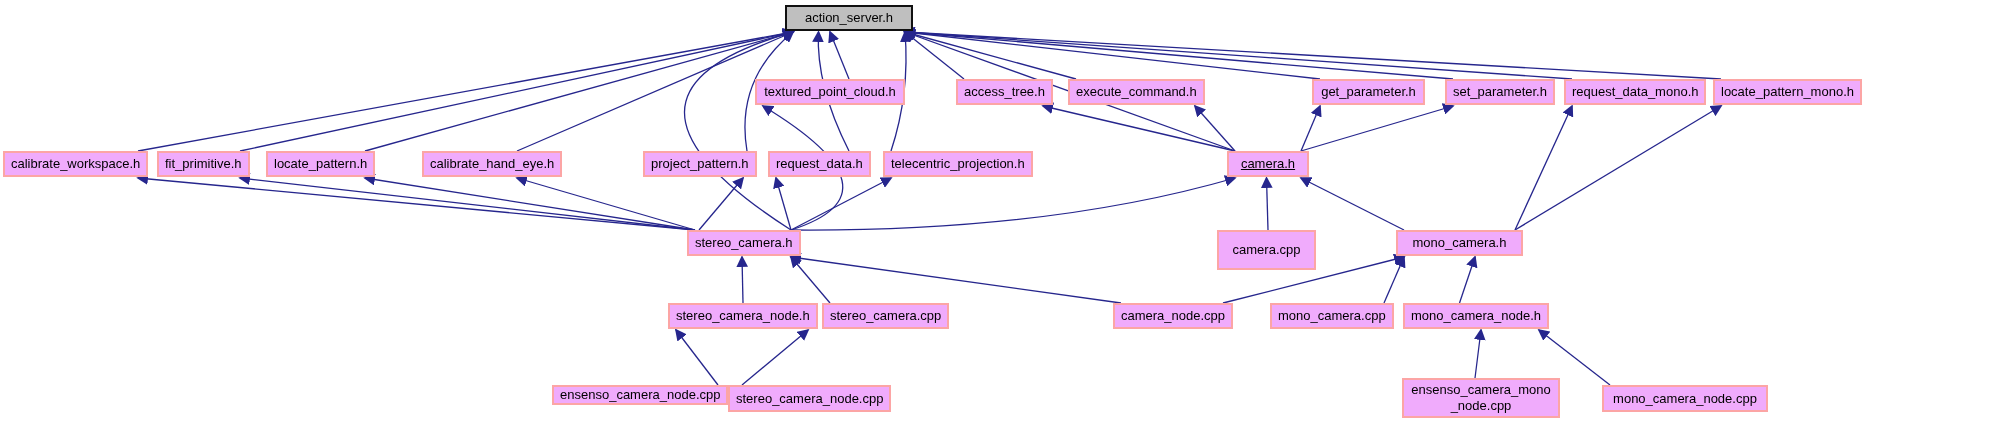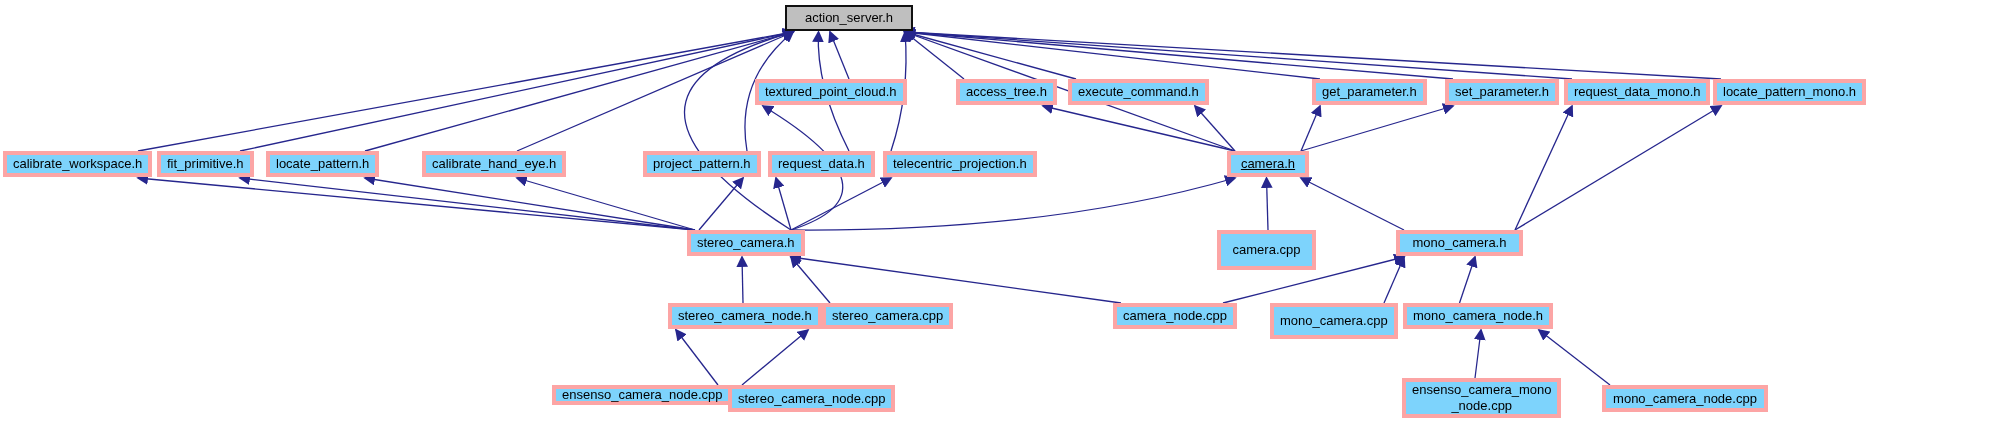--- a/index.html
+++ b/index.html
@@ -8,22 +8,22 @@
     width:1993px;height:425px;
     background:#ffffff;
     font-family:"Liberation Sans", sans-serif;
     overflow:hidden;
     border-bottom:1px solid #d8d8d8;
   }
   #edges{position:absolute;left:0;top:0;width:1993px;height:425px;}
   .node{
     position:absolute;
     box-sizing:border-box;
-    background:#7dd3fc;
-    border:4px solid #fca5a5;
+    background:#f0abfc;
+    border:2px solid #fca5a5;
     color:#000000;
     font-size:13px;
     line-height:16px;
     display:flex;
     flex-direction:column;
     align-items:center;
     justify-content:center;
     text-align:center;
     padding:2px 6px;
     white-space:nowrap;
@@ -149,21 +149,21 @@
     </div>
     <div class="node" style="left: 668px; top: 303px; min-width: 138px; height: 26px;">
       <span>stereo_camera_node.h</span>
     </div>
     <div class="node" style="left: 822px; top: 303px; min-width: 117px; height: 26px;">
       <span>stereo_camera.cpp</span>
     </div>
     <div class="node" style="left: 1113px; top: 303px; min-width: 110px; height: 26px;">
       <span>camera_node.cpp</span>
     </div>
-    <div class="node" style="left: 1270px; top: 303px; min-width: 114px; height: 36px;">
+    <div class="node" style="left: 1270px; top: 303px; min-width: 114px; height: 26px;">
       <span>mono_camera.cpp</span>
     </div>
     <div class="node" style="left: 1403px; top: 303px; min-width: 143px; height: 26px;">
       <span>mono_camera_node.h</span>
     </div>
     <div class="node" style="left: 552px; top: 385px; min-width: 157px; height: 20px;">
       <span>ensenso_camera_node.cpp</span>
     </div>
     <div class="node" style="left: 728px; top: 385px; min-width: 146px; height: 27px;">
       <span>stereo_camera_node.cpp</span>

